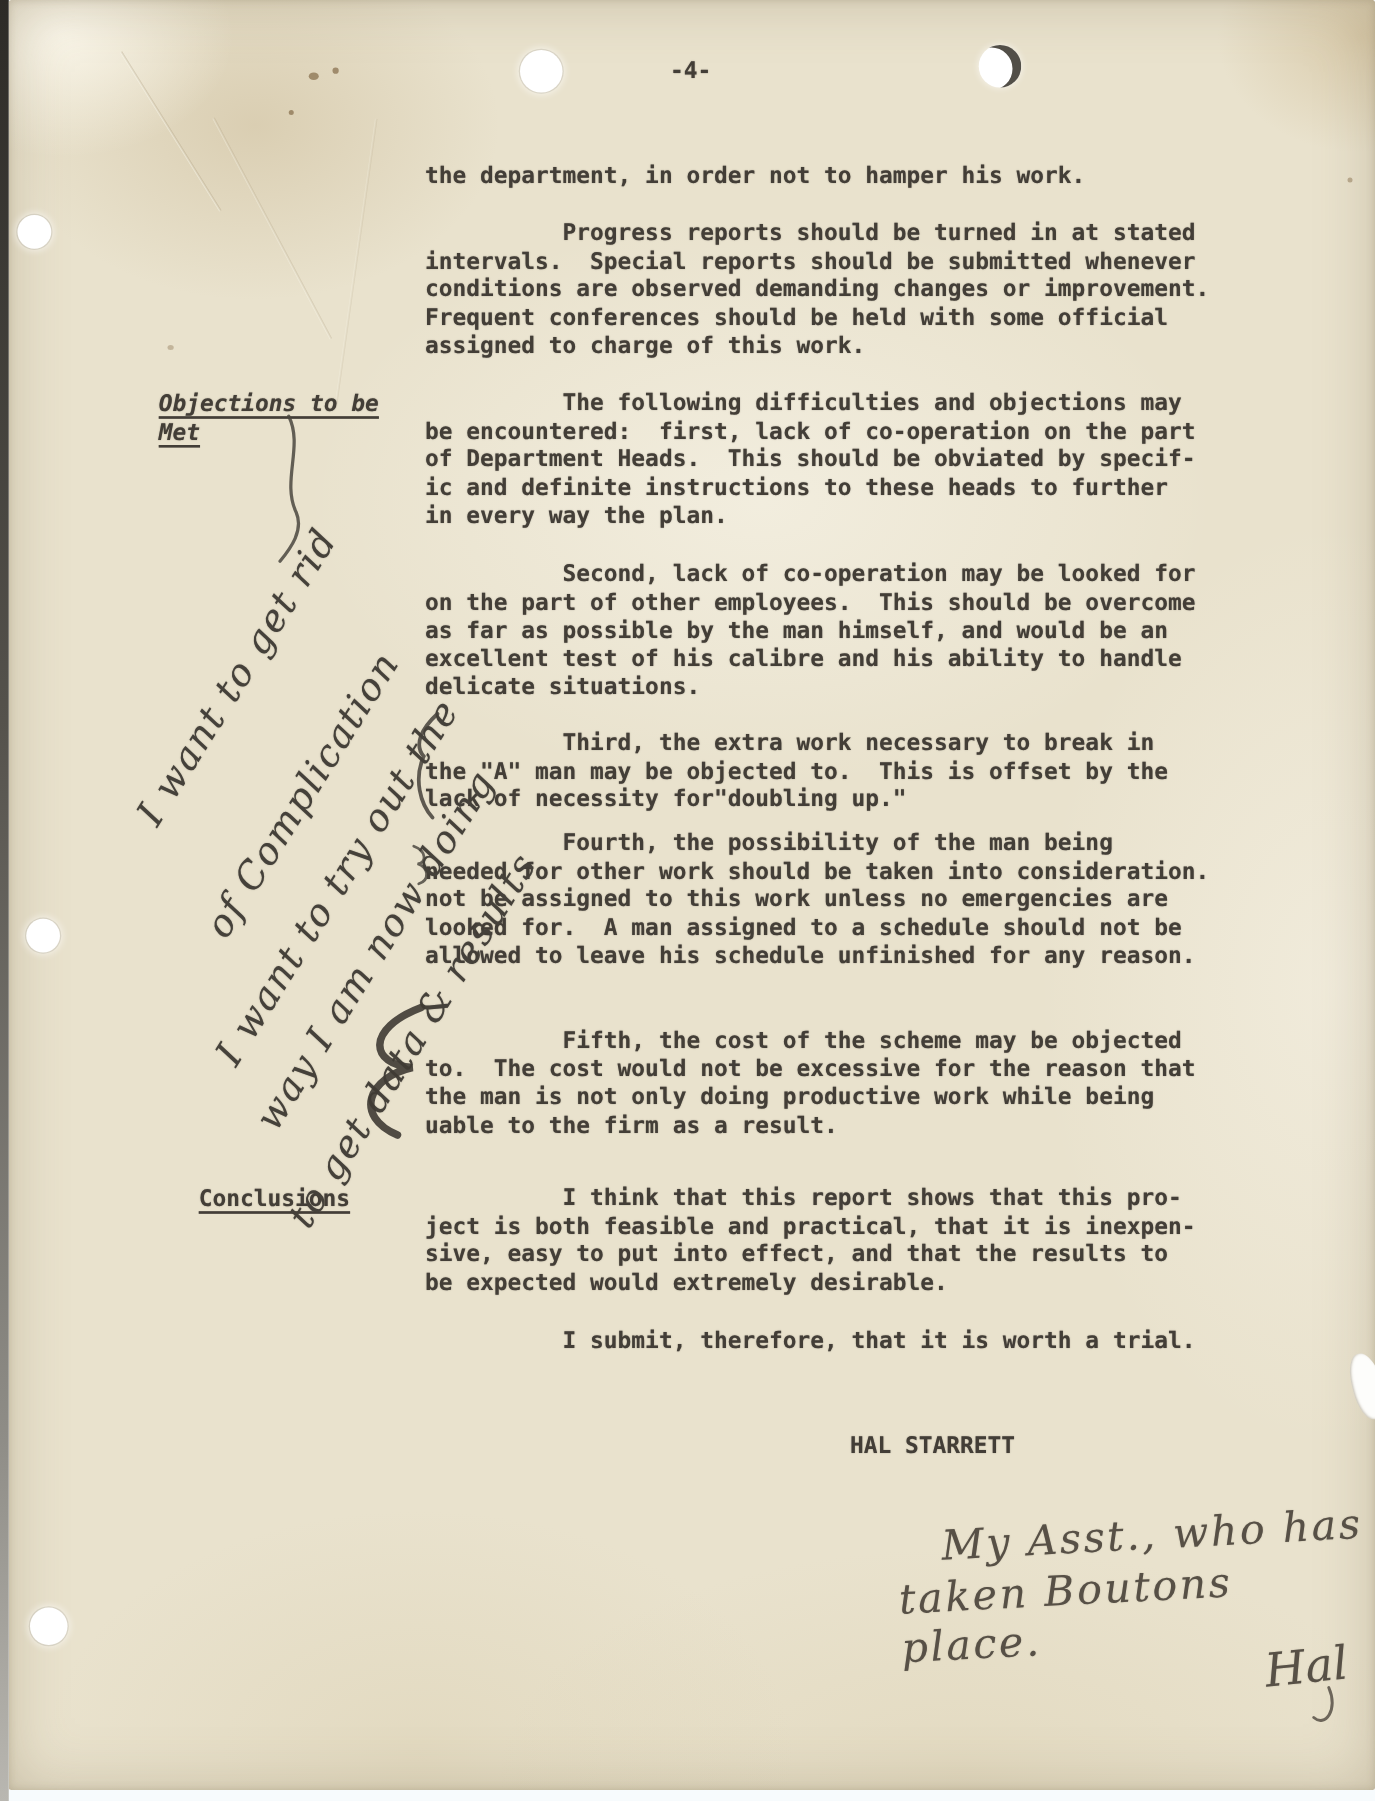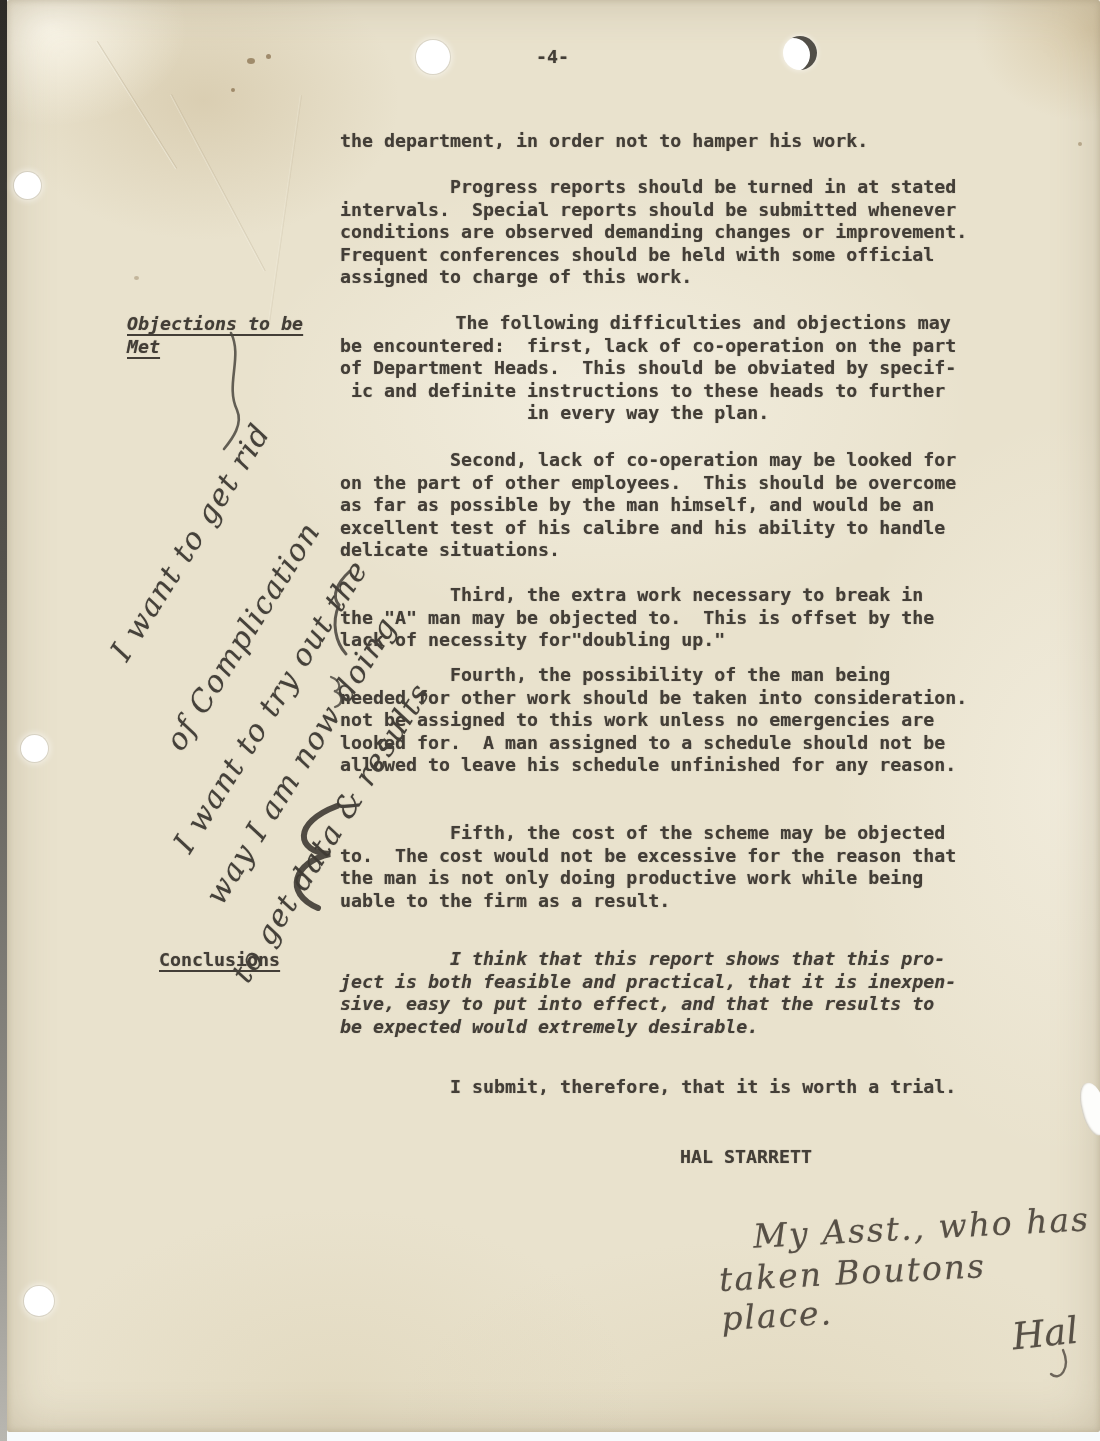--- a/index.html
+++ b/index.html
@@ -79,21 +79,21 @@
   <div class="tblock" style="left:340px;top:130px;">
     <div class="row">the department, in order not to hamper his work.</div>
   </div>
   <div class="tblock" style="left:340px;top:176px;">
     <div class="row">          Progress reports should be turned in at stated</div>
     <div class="row">intervals.  Special reports should be submitted whenever</div>
     <div class="row">conditions are observed demanding changes or improvement.</div>
     <div class="row">Frequent conferences should be held with some official</div>
     <div class="row">assigned to charge of this work.</div>
   </div>
-  <div class="tblock" style="left:340px;top:312px;text-align:center;">
+  <div class="tblock" style="left:340px;top:312px;">
     <div class="row">          The following difficulties and objections may</div>
     <div class="row">be encountered:  first, lack of co-operation on the part</div>
     <div class="row">of Department Heads.  This should be obviated by specif-</div>
     <div class="row">ic and definite instructions to these heads to further</div>
     <div class="row">in every way the plan.</div>
   </div>
   <div class="tblock" style="left:340px;top:449px;">
     <div class="row">          Second, lack of co-operation may be looked for</div>
     <div class="row">on the part of other employees.  This should be overcome</div>
     <div class="row">as far as possible by the man himself, and would be an</div>
@@ -111,27 +111,27 @@
     <div class="row">not be assigned to this work unless no emergencies are</div>
     <div class="row">looked for.  A man assigned to a schedule should not be</div>
     <div class="row">allowed to leave his schedule unfinished for any reason.</div>
   </div>
   <div class="tblock" style="left:340px;top:822px;">
     <div class="row">          Fifth, the cost of the scheme may be objected</div>
     <div class="row">to.  The cost would not be excessive for the reason that</div>
     <div class="row">the man is not only doing productive work while being</div>
     <div class="row">uable to the firm as a result.</div>
   </div>
-  <div class="tblock" style="left:340px;top:948px;font-style:italic;">
+  <div class="tblock" style="left:340px;top:948px;">
     <div class="row">          I think that this report shows that this pro-</div>
     <div class="row">ject is both feasible and practical, that it is inexpen-</div>
     <div class="row">sive, easy to put into effect, and that the results to</div>
     <div class="row">be expected would extremely desirable.</div>
   </div>
-  <div class="tblock" style="left:340px;top:1062px;margin-top:14px;">
+  <div class="tblock" style="left:340px;top:1062px;">
     <div class="row">          I submit, therefore, that it is worth a trial.</div>
   </div>
 
   <div class="tline" style="left:680px;top:1146px;">HAL STARRETT</div>
 
   <div class="hand diag" style="left:103px;top:648px;">I want to get rid</div>
   <div class="hand diag" style="left:158px;top:738px;">of Complication</div>
   <div class="hand diag" style="left:166px;top:840px;">I want to try out the</div>
   <div class="hand diag" style="left:198px;top:892px;">way I am now doing</div>
   <div class="hand diag" style="left:224px;top:970px;">to get data &amp; results</div>

